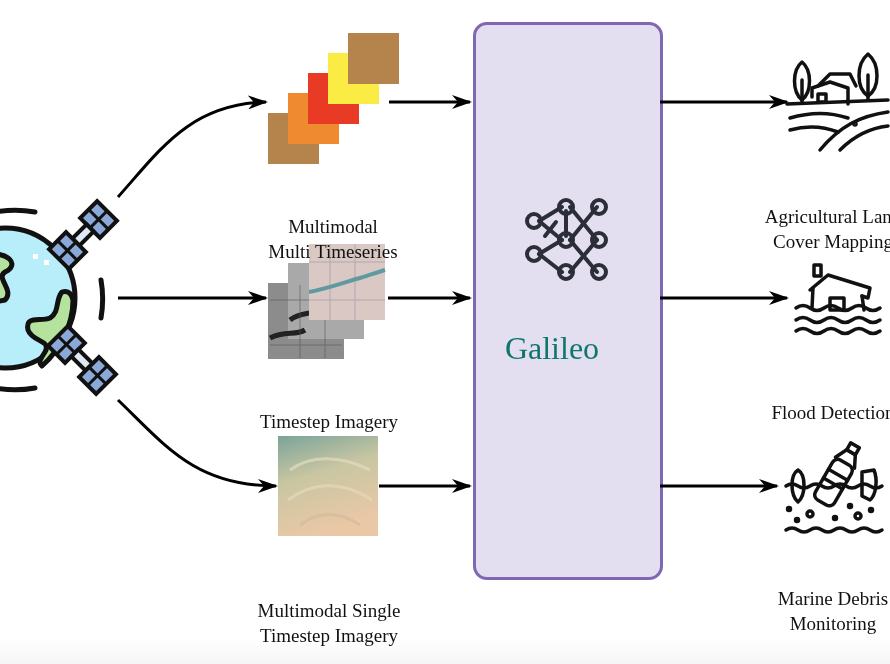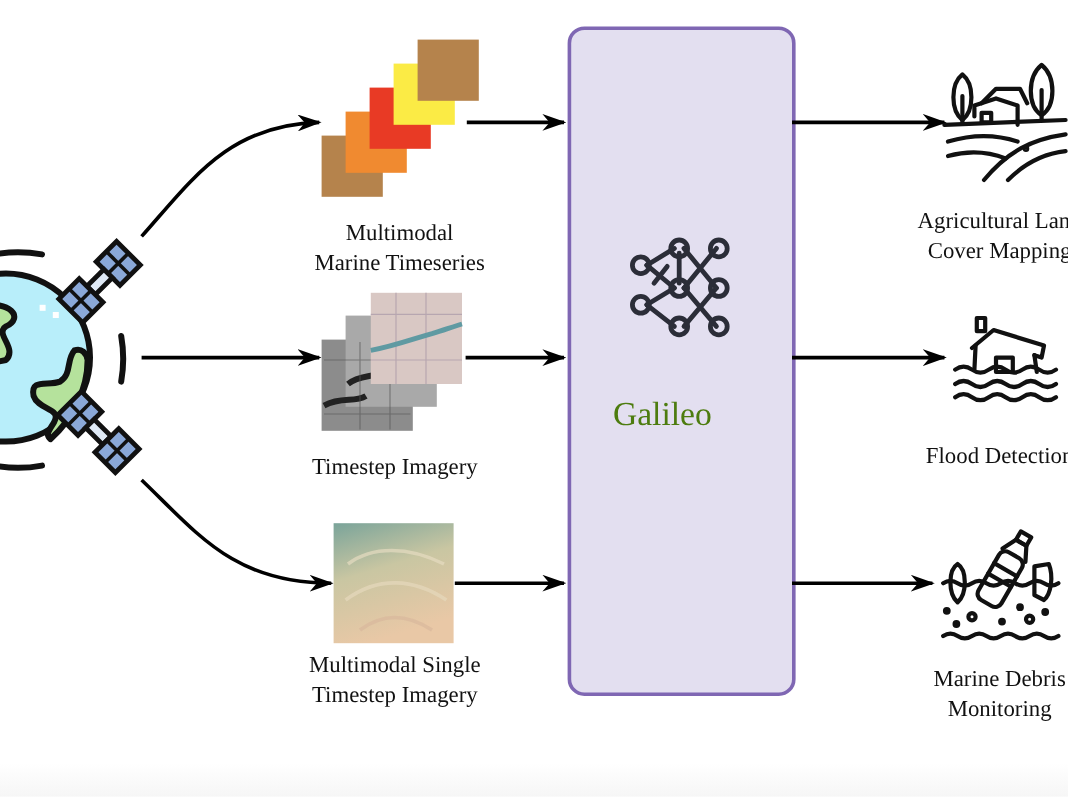--- a/index.html
+++ b/index.html
@@ -8,29 +8,29 @@
     background: #ffffff;
     font-family: "Liberation Serif", "DejaVu Serif", serif;
   }
   .bottom-fade {
     position: absolute; left: 0; top: 636px; width: 890px; height: 28px;
     background: linear-gradient(#ffffff, #f6f6f6);
   }
   svg.canvas { position: absolute; left: 0; top: 0; }
   .label {
     position: absolute; text-align: center; font-size: 19px; line-height: 25px;
-    color: #111; white-space: nowrap;
+    color: #111; white-space: nowrap; margin-top: 32px;
   }
   .galileo-box {
     position: absolute; left: 473px; top: 22px; width: 184px; height: 552px;
     background: #e3dff0; border: 3px solid #7f67b3; border-radius: 14px;
   }
   .galileo-title {
     position: absolute; left: 473px; top: 330px; width: 158px; text-align: center;
-    font-size: 28px; color: #4d7c0f;
+    font-size: 32px; color: #0f766e;
   }
 </style>
 </head>
 <body>
 
 <div class="bottom-fade"></div>
 
 <div class="galileo-box"></div>
 <div class="galileo-title">Galileo</div>
 
@@ -197,26 +197,26 @@
       <circle cx="797" cy="520" r="1.5" fill="#111"></circle>
     <circle cx="835" cy="518" r="1.5" fill="#111"></circle>
       <circle cx="850" cy="506" r="1.5" fill="#111"></circle>
     <circle cx="871" cy="510" r="1.5" fill="#111"></circle>
     <path d="M786,530 q6,-4 12,0 t12,0 t12,0 t12,0 t12,0 t12,0 t12,0 t12,0"></path>
   </g>
 </svg>
 
 <div class="label" style="left:248px; top:182px; width:170px;">
   <div>Multimodal</div>
-  <div>Marine Timeseries</div>
+  <div>Multi Timeseries</div>
 </div>
 <div class="label" style="left:239px; top:377px; width:180px;">
   <div>Timestep Imagery</div>
 </div>
-<div class="label" style="left:239px; top:542px; width:180px;">
+<div class="label" style="left:239px; top:566px; width:180px;">
   <div>Multimodal Single</div>
   <div>Timestep Imagery</div>
 </div>
 
 <div class="label" style="left:748px; top:172px; width:170px; text-align:center;">
   <div>Agricultural Land</div>
   <div>Cover Mapping</div>
 </div>
 <div class="label" style="left:758px; top:368px; width:150px; text-align:center;">
   <div>Flood Detection</div>

